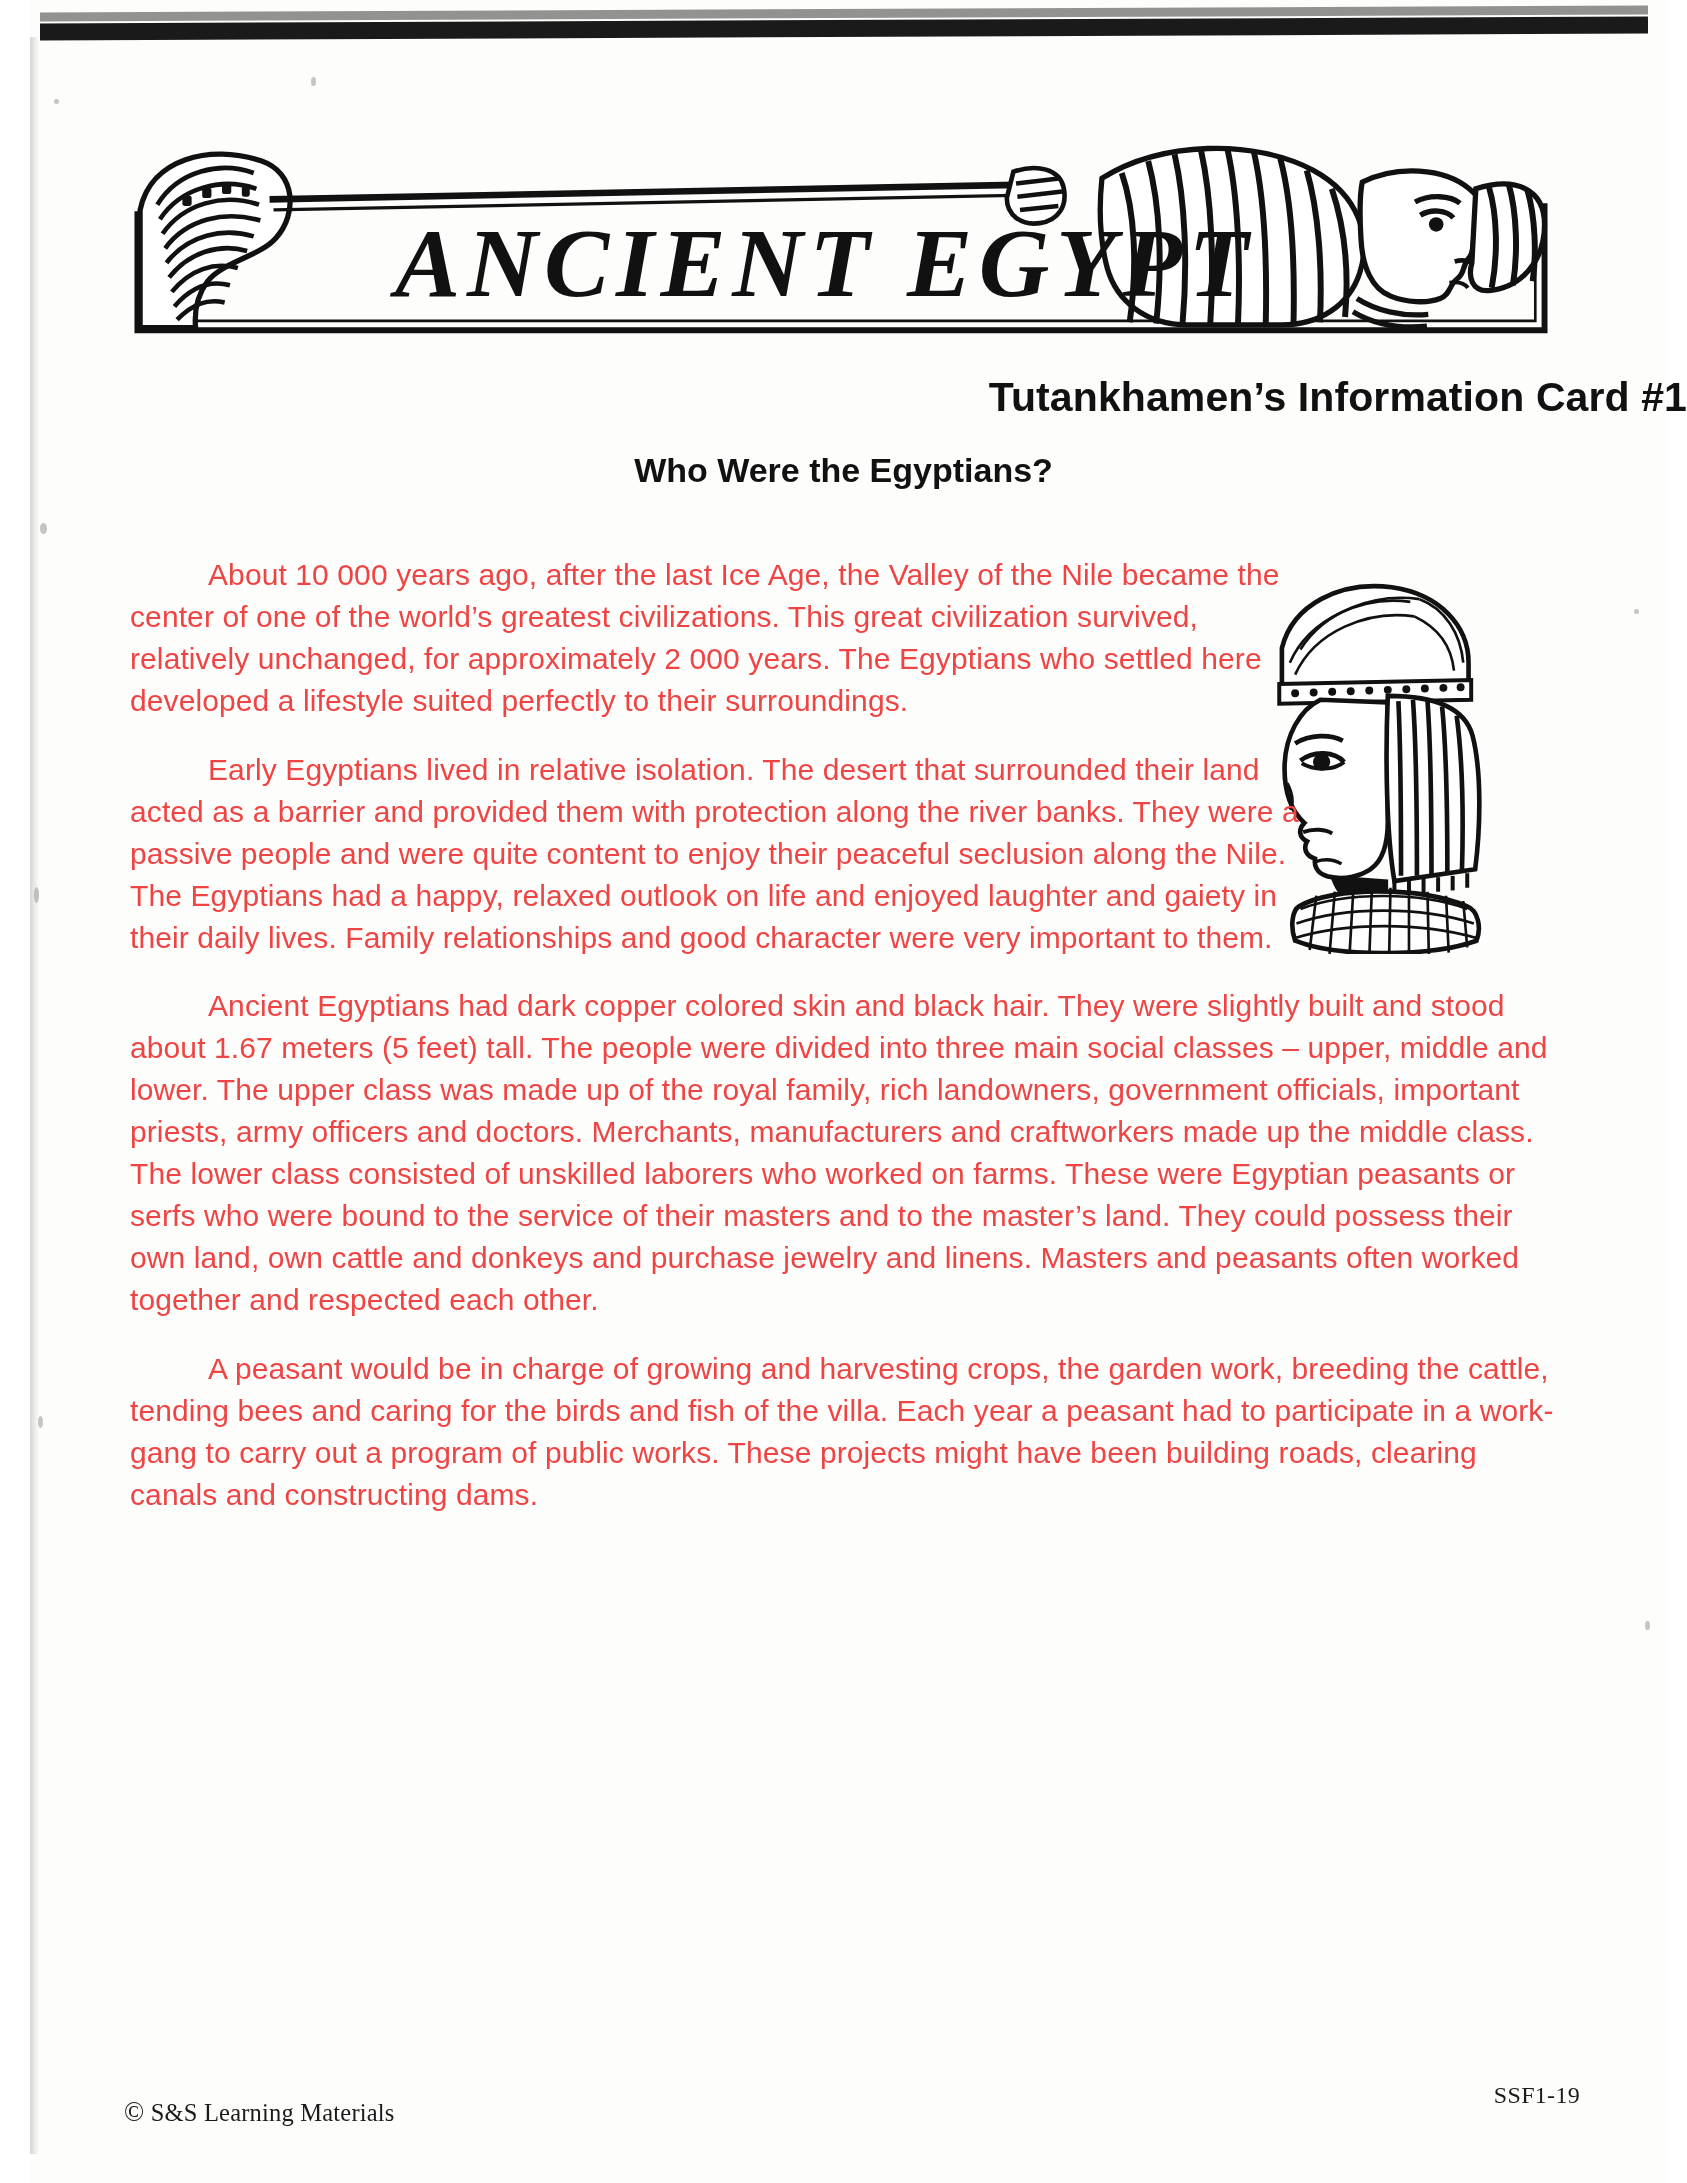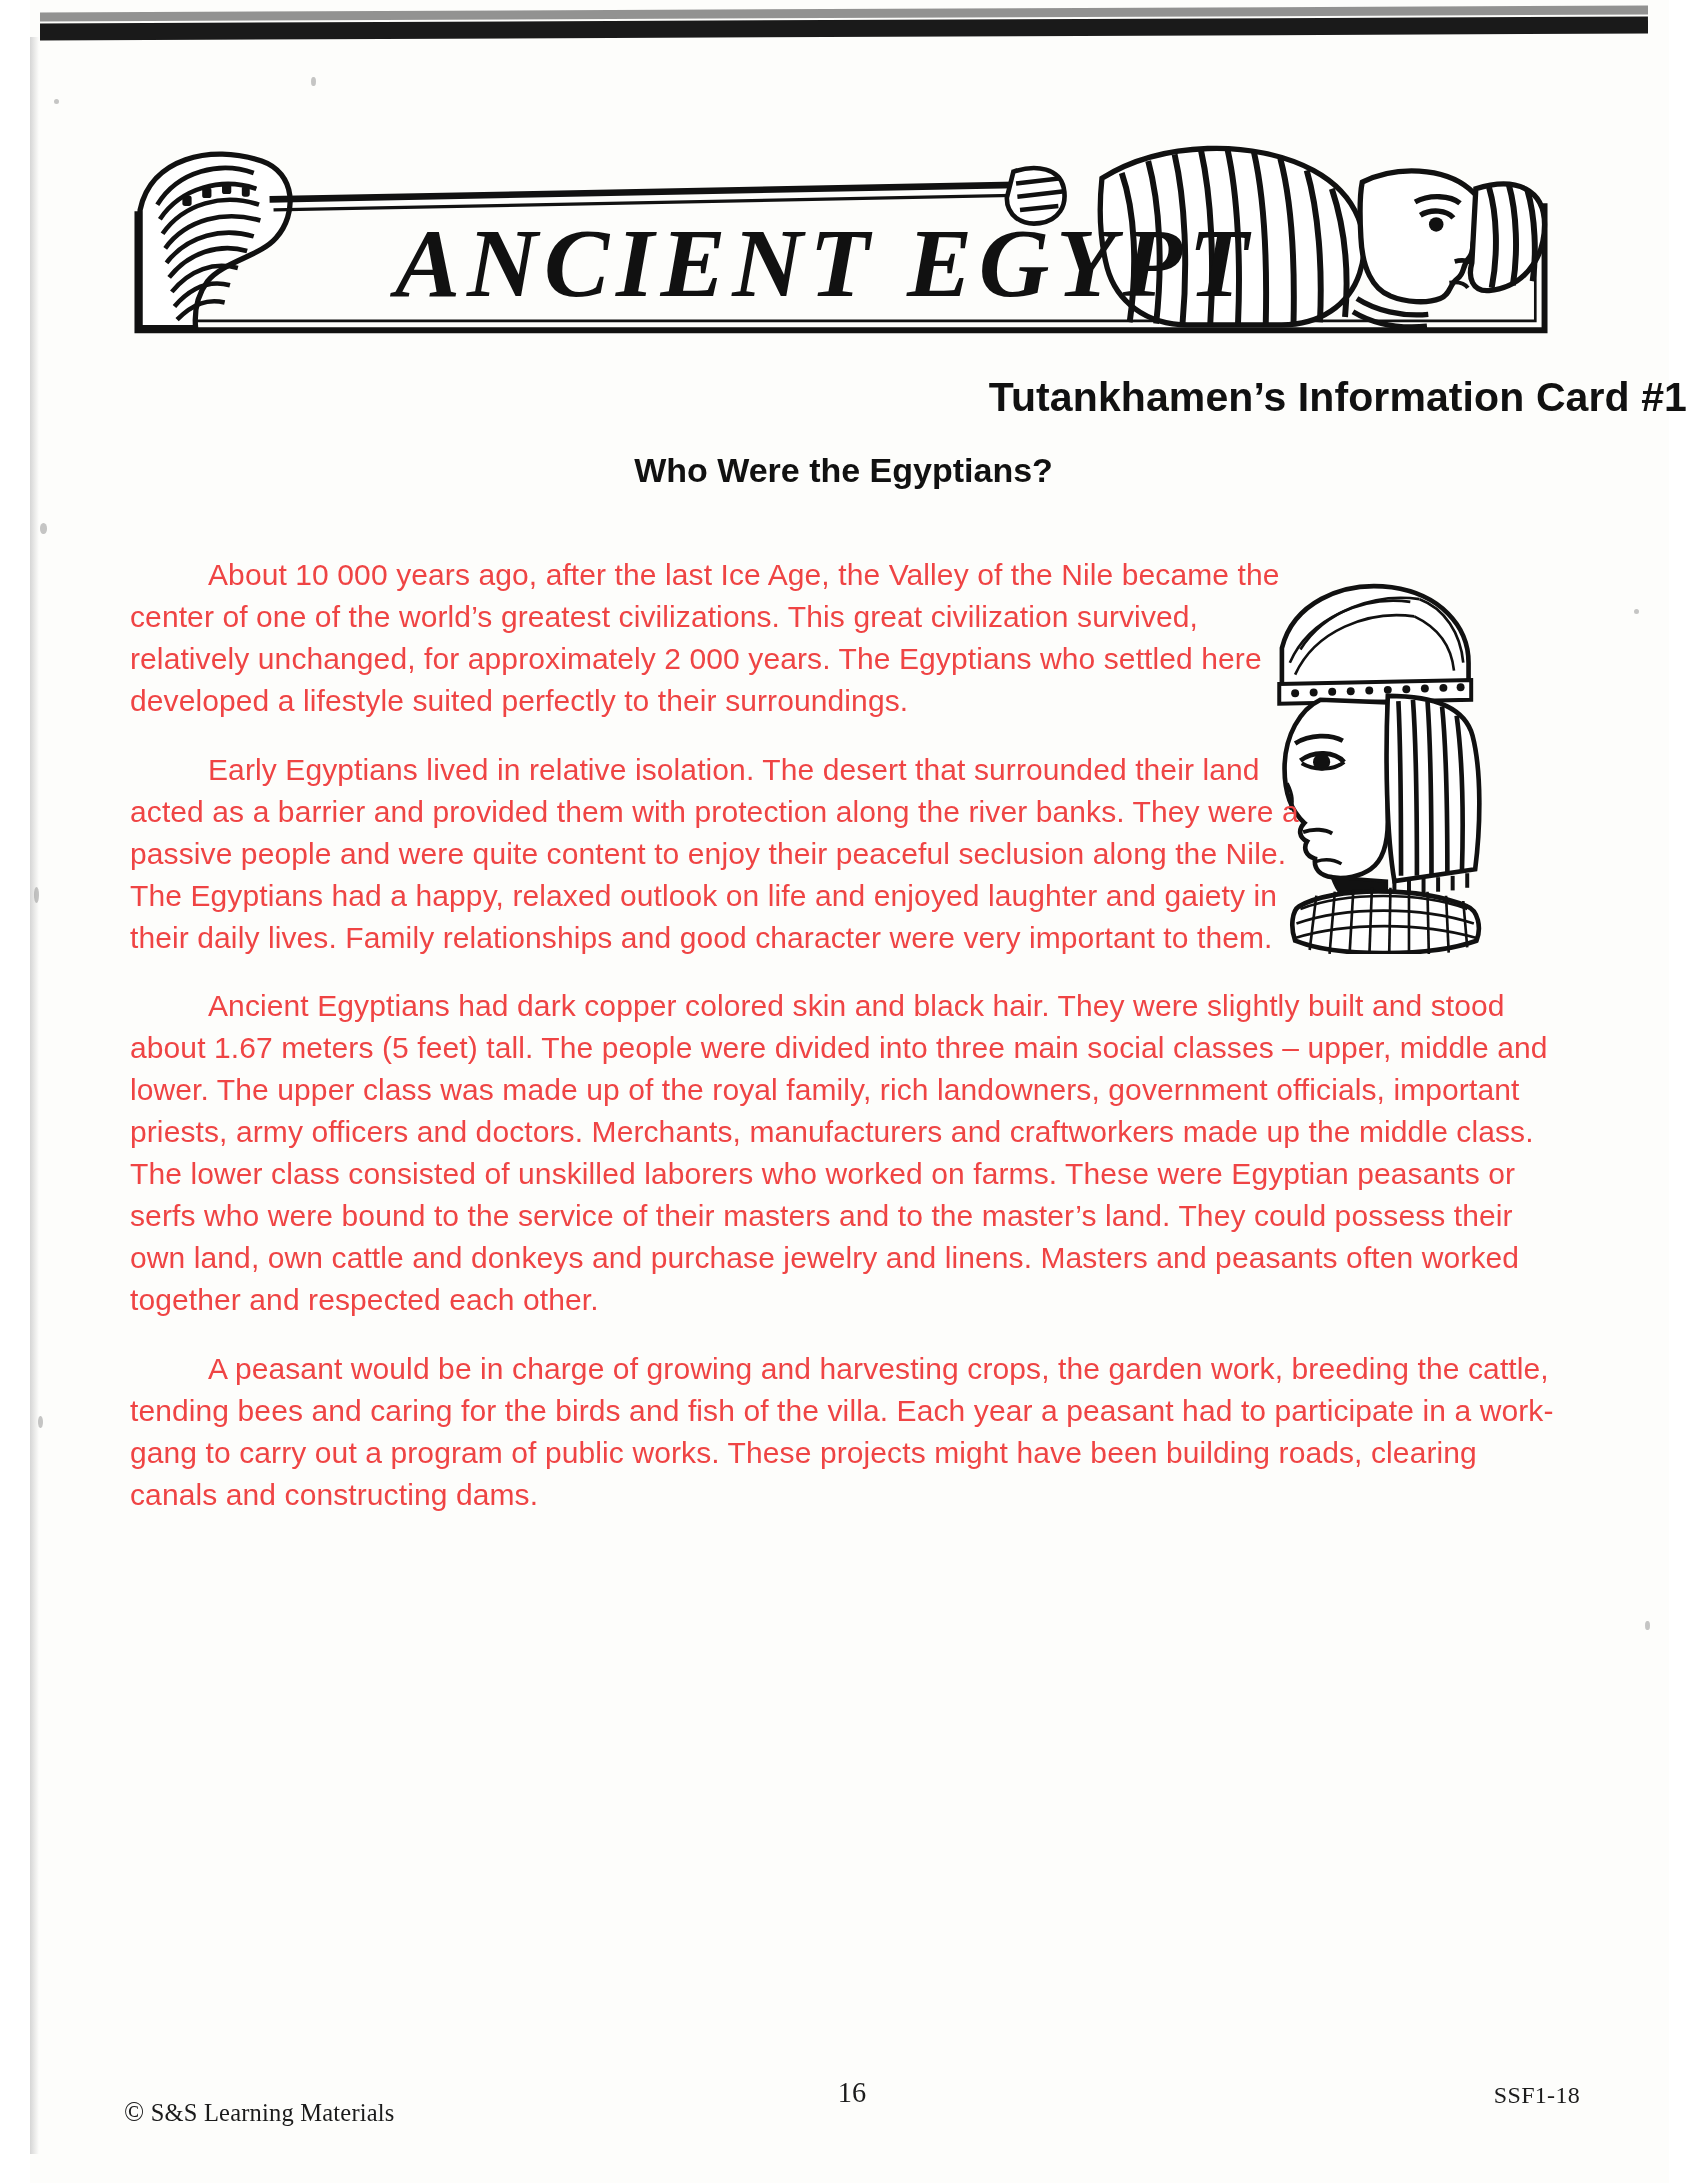--- a/index.html
+++ b/index.html
@@ -372,18 +372,17 @@
     <p class="para narrow-2">Early Egyptians lived in relative isolation.  The desert that surrounded their land acted as a barrier and provided them with protection along the river banks.  They were a passive people and were quite content to enjoy their peaceful seclusion along the Nile.  The Egyptians had a happy, relaxed outlook on life and enjoyed laughter and gaiety in their daily lives.  Family relationships and good character were very important to them.</p>
     <p class="para full">Ancient Egyptians had dark copper colored skin and black hair.  They were slightly built and stood about 1.67 meters (5 feet) tall.  The people were divided into three main social classes – upper, middle and lower.  The upper class was made up of the royal family, rich landowners, government officials, important priests, army officers and doctors.  Merchants, manufacturers and craftworkers made up the middle class.  The lower class consisted of unskilled laborers who worked on farms.  These were Egyptian peasants or serfs who were bound to the service of their masters and to the master’s land.  They could possess their own land, own cattle and donkeys and purchase jewelry and linens.  Masters and peasants often worked together and respected each other.</p>
     <p class="para full">A peasant would be in charge of growing and harvesting crops, the garden work, breeding the cattle, tending bees and caring for the birds and fish of the villa.  Each year a peasant had to participate in a work-gang to carry out a program of public works.  These projects might have been building roads, clearing canals and constructing dams.</p>
   </div>
 
   <div class="footer">
     <div class="copy">
       <span class="cmark">©</span>
       <span>S&amp;S Learning Materials</span>
     </div>
-    <div class="page-num">16</div>
-    <div class="code">SSF1-18</div>
+    <div class="code">SSF1-19</div>
   </div>
 
 </div>
 
 
 </body></html>

